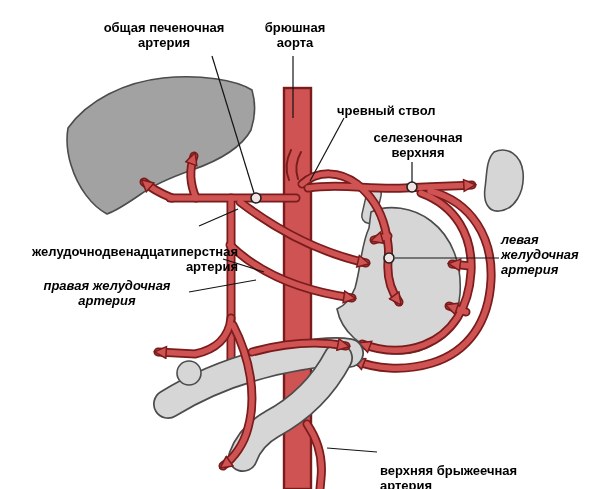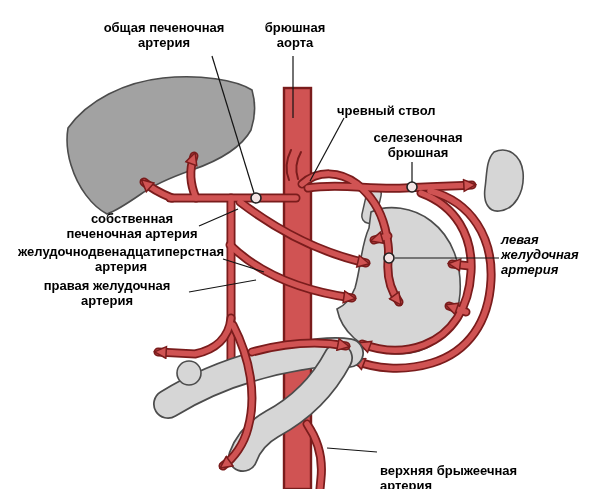--- a/index.html
+++ b/index.html
@@ -156,29 +156,27 @@
 
   <div class="label center" style="left:84px;top:20px;width:160px;">общая печеночная
 артерия</div>
 
   <div class="label center" style="left:253px;top:20px;width:84px;">брюшная
 аорта</div>
 
   <div class="label" style="left:337px;top:103px;">чревный ствол</div>
 
   <div class="label center" style="left:362px;top:130px;width:112px;">селезеночная
-брюшная</div>
+верхняя</div>
 
-  <div class="label center" style="left:62px;top:211px;width:140px;">собственная
-печеночная артерия</div>
 
-  <div class="label center" style="left:12px;top:244px;width:218px;">желудочнодвенадцатиперстная
+  <div class="label center" style="left:20px;top:244px;width:218px;text-align:right;">желудочнодвенадцатиперстная
 артерия</div>
 
-  <div class="label center" style="left:26px;top:278px;width:162px;">правая желудочная
+  <div class="label center" style="left:26px;top:278px;width:162px;font-style:italic;">правая желудочная
 артерия</div>
 
   <div class="label" style="left:501px;top:232px;font-style:italic;">левая
 желудочная
 артерия</div>
 
   <div class="label" style="left:380px;top:463px;">верхняя брыжеечная
 артерия</div>
 
 </div>

